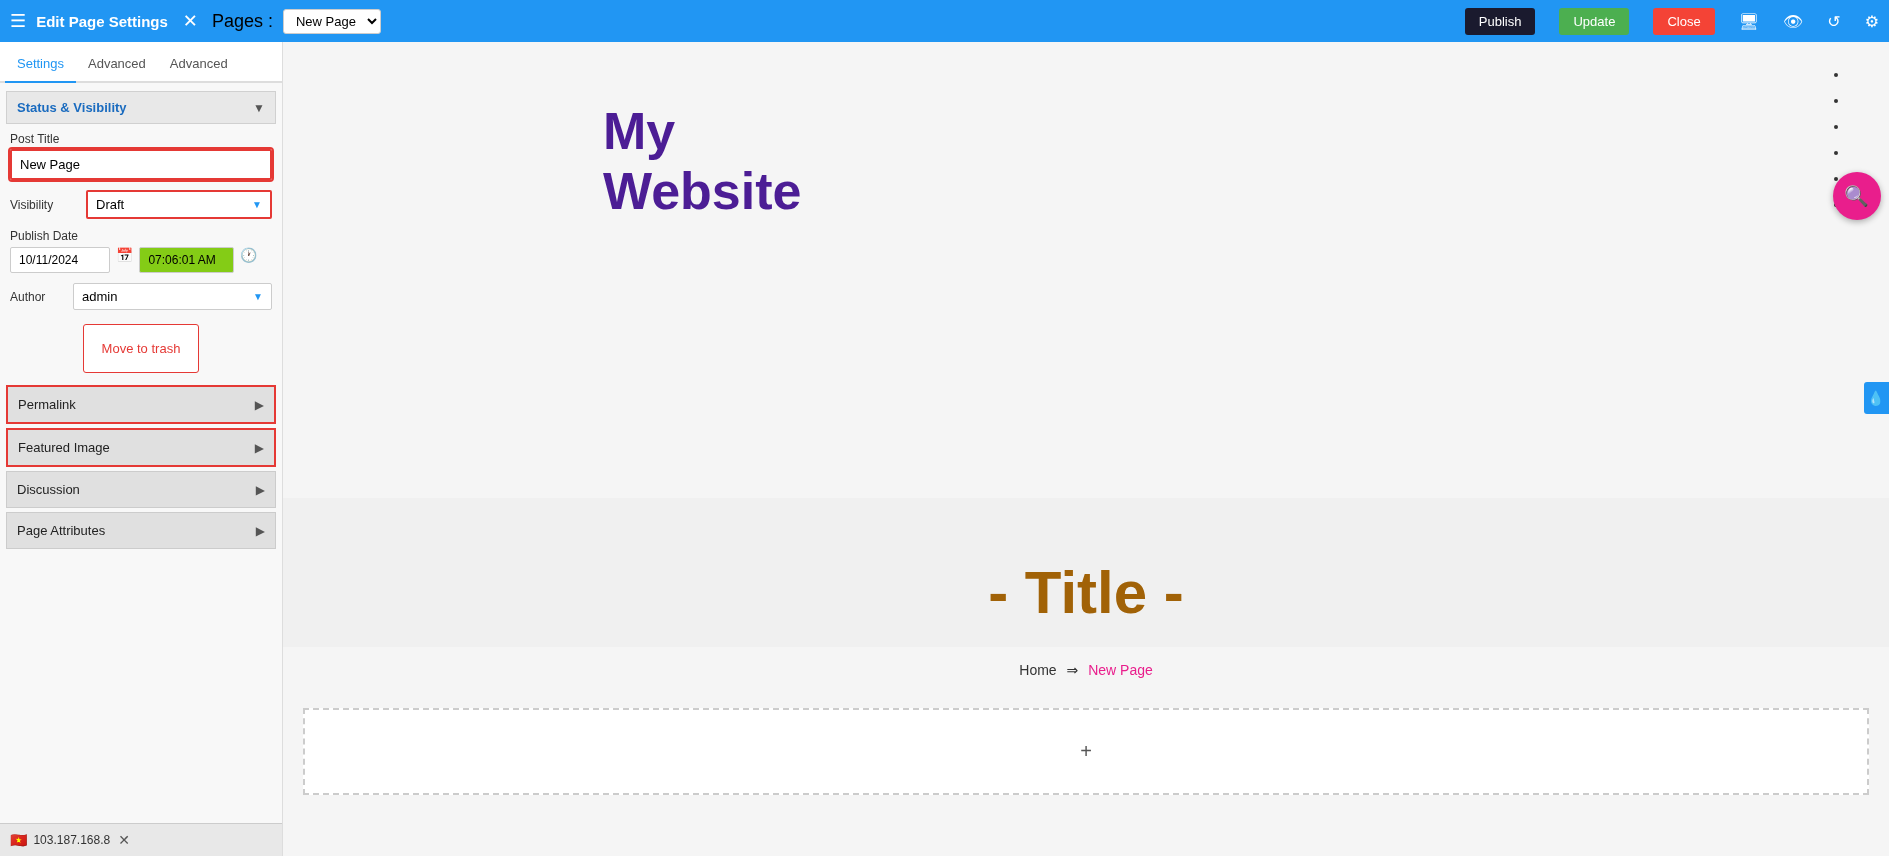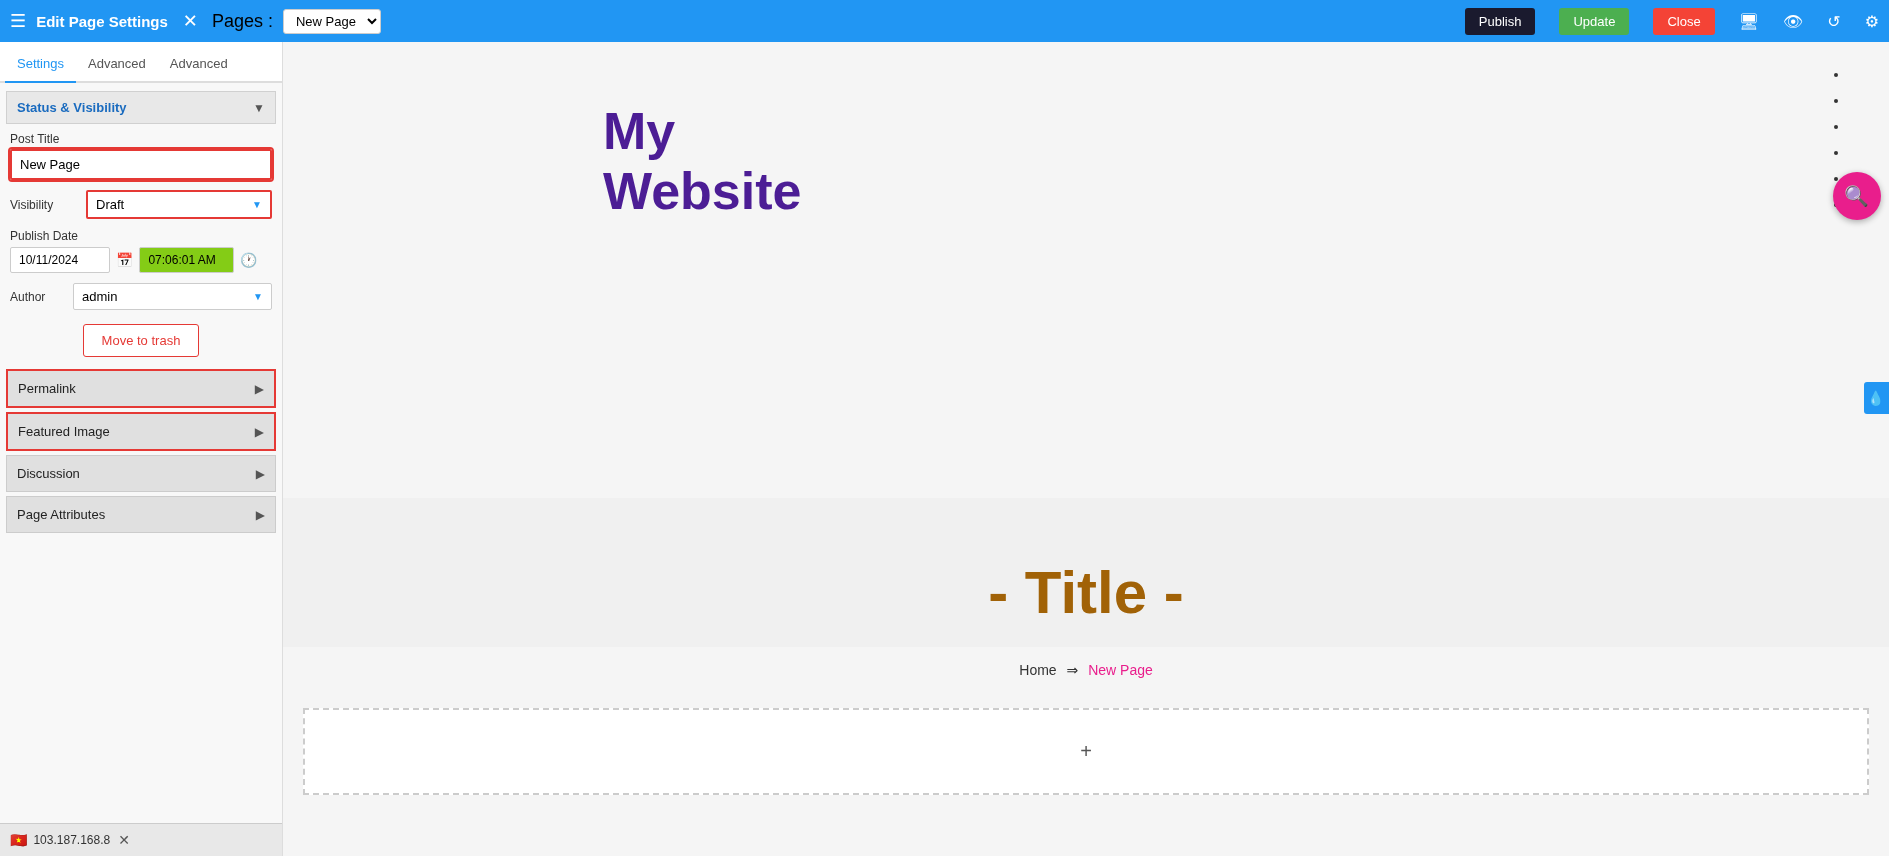--- a/index.html
+++ b/index.html
@@ -219,21 +219,21 @@
       padding: 0 4px;
       margin-bottom: 10px;
     }
     .publish-date-label {
       font-size: 12px;
       color: #333;
       margin-bottom: 4px;
     }
     .publish-date-row {
       display: flex;
-      align-items: center;
+      align-items: flex-start;
       gap: 6px;
     }
     .date-input {
       border: 1px solid #ccc;
       padding: 5px 8px;
       font-size: 12px;
       background: white;
       border-radius: 2px;
       width: 100px;
     }
@@ -296,21 +296,21 @@
     .trash-btn-wrapper {
       padding: 0 4px;
       margin-bottom: 12px;
       display: flex;
       justify-content: center;
     }
     .btn-trash {
       background: white;
       color: #e53935;
       border: 1px solid #e53935;
-      padding: 8px 18px;
+      padding: 16px 18px;
       font-size: 13px;
       border-radius: 3px;
       cursor: pointer;
     }
 
     
     .collapsible-section {
       margin-bottom: 4px;
     }
     .collapsible-header {

